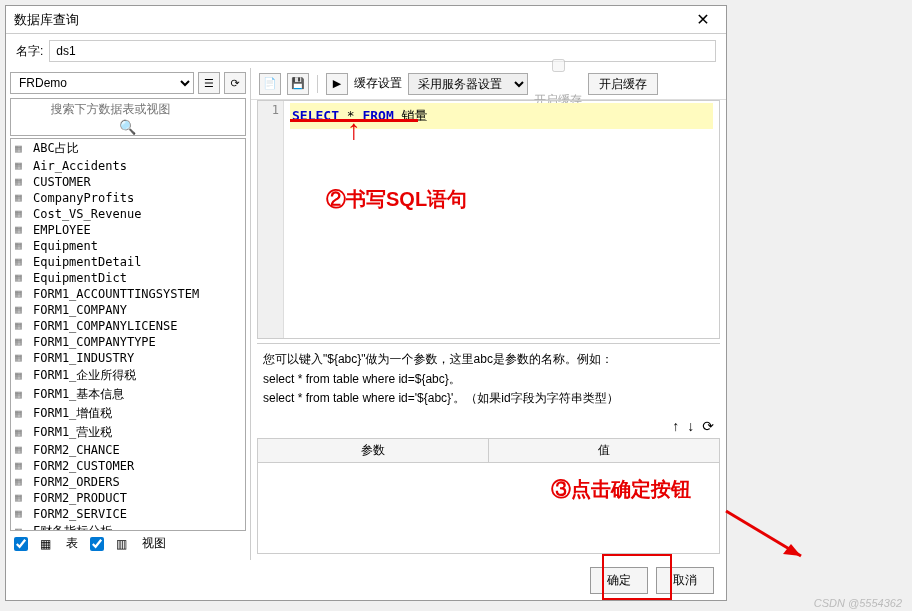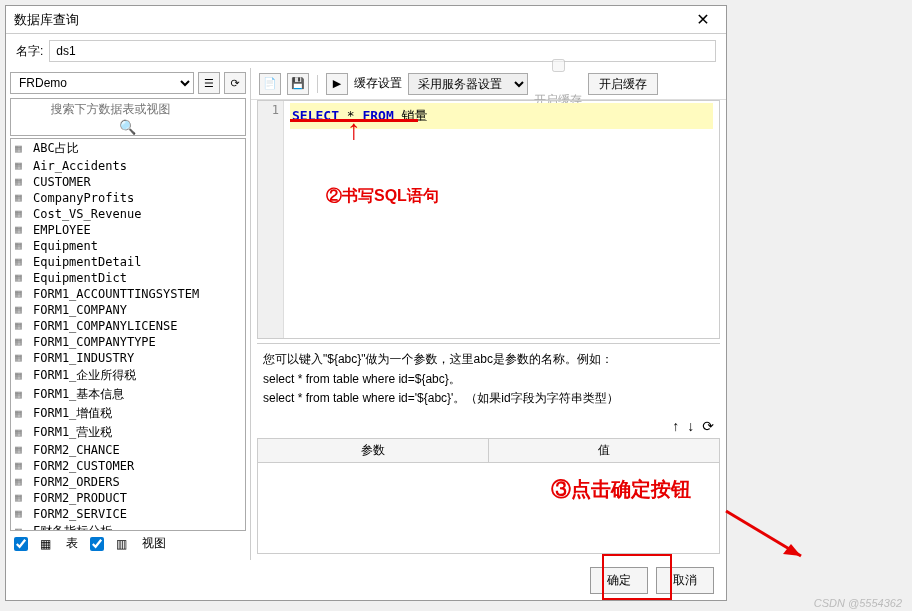--- a/index.html
+++ b/index.html
@@ -42,21 +42,21 @@
     .hint-panel { margin: 0 6px; padding: 6px; font-size: 12px; line-height: 1.6; border-top: 1px solid #ccc; }
     .arrow-row { display: flex; justify-content: flex-end; gap: 8px; padding: 4px 12px; font-size: 14px; }
     .param-table { margin: 0 6px 6px 6px; border: 1px solid #ccc; }
     .param-header { display: flex; background: #f5f5f5; border-bottom: 1px solid #ccc; }
     .param-col { flex: 1; text-align: center; padding: 3px; font-size: 12px; border-right: 1px solid #ccc; }
     .param-col:last-child { border-right: none; }
     .param-body { height: 90px; }
     .footer { position: absolute; bottom: 6px; right: 12px; display: flex; gap: 8px; }
     .dlg-btn { border: 1px solid #999; padding: 4px 16px; font-size: 12px; background: #f5f5f5; cursor: pointer; }
     .anno-arrow1 { position: absolute; left: 341px; top: 108px; color: #e60000; font-size: 28px; font-weight: bold; }
-    .anno-text1 { position: absolute; left: 320px; top: 180px; color: #e60000; font-size: 16px; font-weight: bold; }
+    .anno-text1 { position: absolute; left: 320px; top: 180px; color: #e60000; font-size: 20px; font-weight: bold; }
     .anno-text2 { position: absolute; left: 545px; top: 470px; color: #e60000; font-size: 20px; font-weight: bold; }
     .anno-arrow2 { position: absolute; left: 715px; top: 500px; }
     .ok-box { position: absolute; right: 54px; bottom: 0px; width: 70px; height: 46px; border: 2px solid #e60000; pointer-events: none; }
     .watermark { position: absolute; right: 10px; bottom: 2px; color: #bbb; font-size: 11px; font-style: italic; }
   </style>
 </head>
 <body>
 
 <div class="dialog">
   <div class="titlebar">

